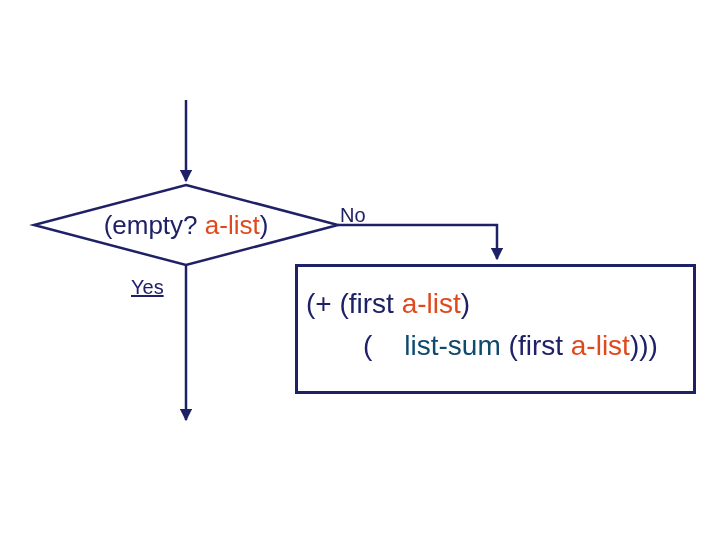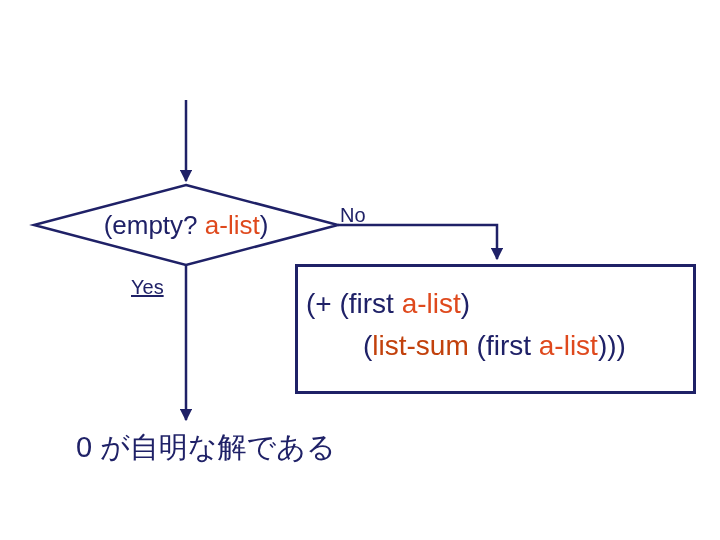--- a/index.html
+++ b/index.html
@@ -101,18 +101,17 @@
   </svg>
 
   <div class="decision-label"><span style="color: rgb(31, 33, 103); text-align: center;">(empty? </span><span style="color: rgb(223, 73, 29);">a-list</span><span style="color: rgb(31, 33, 103);">)</span></div>
 
   <div class="branch-label label-no">No</div>
 
   <div class="branch-label label-yes">Yes</div>
 
   <div class="process-box">
     <div class="code-line"><span style="color: rgb(31, 33, 103);">(+ (first </span><span style="color: rgb(223, 73, 29);">a-list</span><span style="color: rgb(31, 33, 103);">)</span></div>
-    <div class="code-line indent"><span style="color: rgb(31, 33, 103);">(</span><span style="color: #c2410c;">list-sum</span><span style="color: rgb(31, 33, 103);"> (first </span><span style="color: rgb(223, 73, 29);">a-list</span><span style="color: rgb(31, 33, 103);">)))</span></div>
+    <div class="code-line indent"><span style="color: rgb(31, 33, 103);">(</span><span style="color: #0c4a6e; margin-left: 32px;">list-sum</span><span style="color: rgb(31, 33, 103);"> (first </span><span style="color: rgb(223, 73, 29);">a-list</span><span style="color: rgb(31, 33, 103);">)))</span></div>
   </div>
 
-  <div class="base-note">0 が自明な解である</div>
 
 </div>
 
 </body></html>

